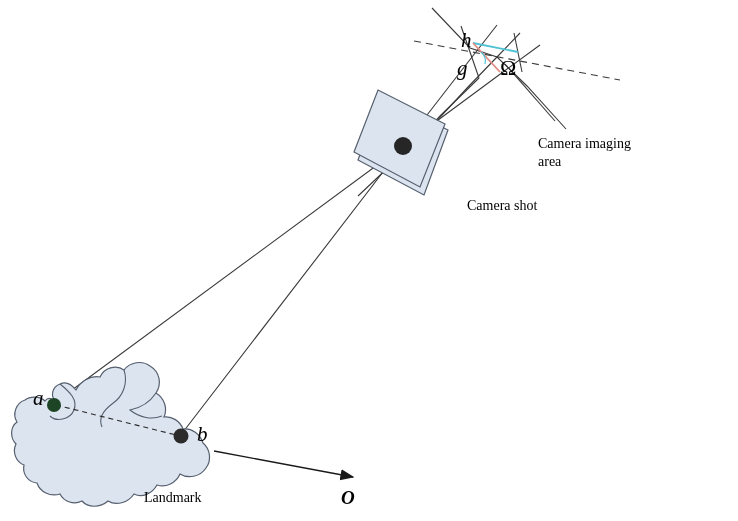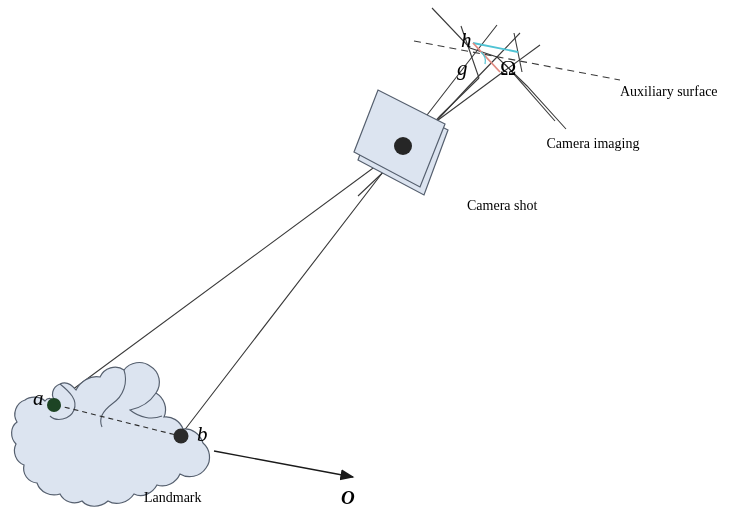--- a/index.html
+++ b/index.html
@@ -47,21 +47,20 @@
     font-style: normal;
     font-weight: normal;
     font-size: 22px;
   }
   .lbl-bold-italic {
     font-style: italic;
     font-weight: bold;
     font-size: 19px;
   }
   .lbl-center {
-    text-align: center;
   }
 </style>
 </head>
 <body>
 
 <div id="diagram-root">
 
   <svg id="diagram-svg" viewBox="0 0 738 521">
     <defs>
       <marker id="arrowHeadO" markerWidth="12" markerHeight="12" refX="9" refY="4" orient="auto" markerUnits="strokeWidth">
@@ -175,24 +174,24 @@
       <path d="M 214 451 L 353 477" fill="none" stroke="#1a1a1a" stroke-width="1.4" marker-end="url(#arrowHeadO)"></path>
     </g>
   </svg>
 
   <div class="lbl lbl-italic" style="left:461px; top:28px;">h</div>
 
   <div class="lbl lbl-italic" style="left:457px; top:56px;">g</div>
 
   <div class="lbl lbl-omega" style="left:500px; top:55px;">Ω</div>
 
-  <div class="lbl lbl-plain" style="left:620px; top:84px;">Auxiliary surface</div>
 
   <div class="lbl lbl-plain lbl-center" style="left:538px; top:136px; width:110px;">Camera imaging</div>
 
+  <div class="lbl lbl-plain lbl-center" style="left:538px; top:154px; width:110px;">area</div>
 
   <div class="lbl lbl-plain" style="left:426px; top:198px;margin-left:41px;">Camera shot</div>
 
   <div class="lbl lbl-italic" style="left:33px; top:386px;">a</div>
 
   <div class="lbl lbl-italic" style="left:197px; top:422px;">b</div>
 
   <div class="lbl lbl-plain" style="left:136px; top:490px;margin-left:8px;">Landmark</div>
 
   <div class="lbl lbl-bold-italic" style="left:341px; top:487px;">O</div>

